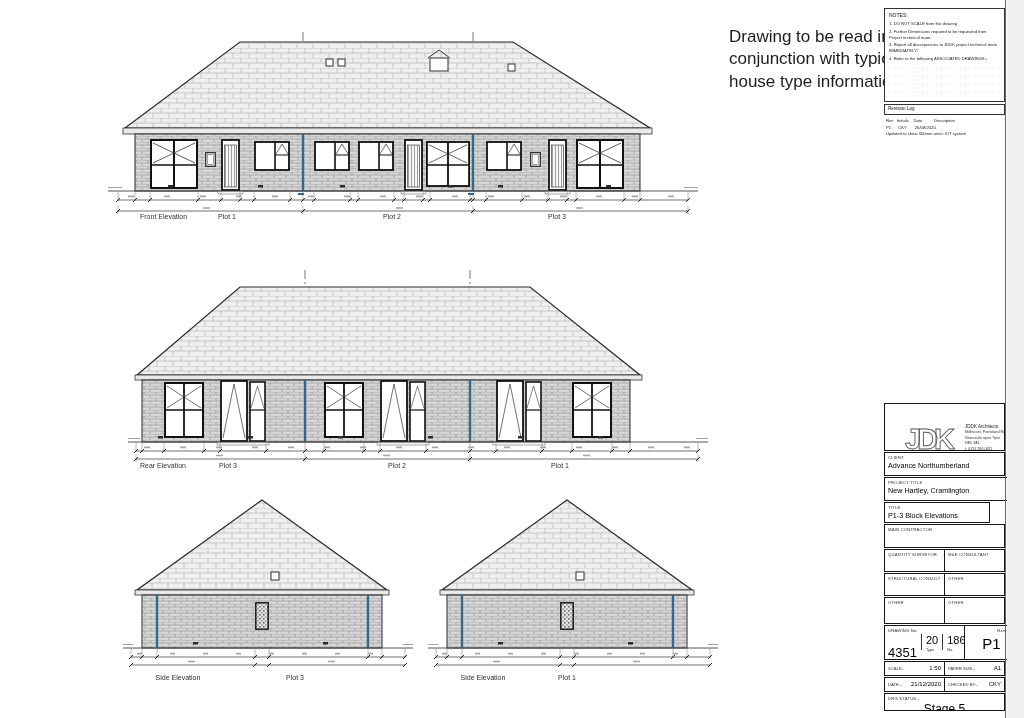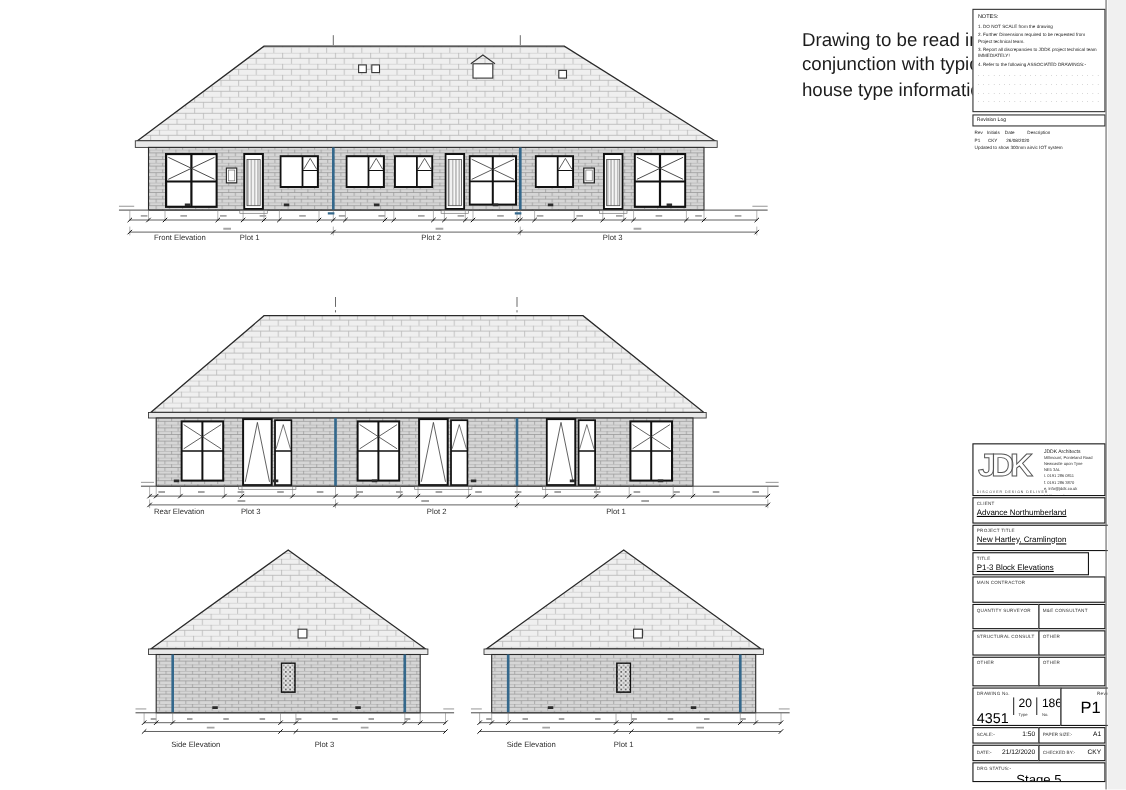--- a/index.html
+++ b/index.html
@@ -6,21 +6,21 @@
   .sheet{position:relative;width:1024px;height:718px;background:#ffffff;
          font-family:"Liberation Sans",sans-serif;overflow:hidden;}
   .abs{position:absolute;}
   .lbl{position:absolute;font-size:7px;color:#2e2e2e;white-space:nowrap;}
   .lblc{transform:translateX(-50%);}
   .callout{position:absolute;left:729px;top:26px;width:194px;
            font-size:17px;line-height:1.32;color:#1c1c1c;}
   .box{position:absolute;border:1.3px solid #161616;background:#fff;box-sizing:border-box;overflow:hidden;}
   .thin{border-width:1px;border-color:#333;}
   .tb-label{font-size:4.2px;color:#333;padding:1.5px 0 0 3px;letter-spacing:.2px;}
-  .tb-value{font-size:7.2px;color:#000;padding:1px 3px 0 3px;text-decoration:underline;}
+  .tb-value{font-size:7.2px;color:#000;padding:1px 3px 0 3px;}
   .kv{display:flex;justify-content:space-between;align-items:baseline;padding:3px 3px 0 3px;}
   .kv .k{font-size:4.2px;color:#333;}
   .kv .v{font-size:6px;color:#000;}
   .notes-title{font-size:5px;color:#111;margin:0 0 3px 0;}
   .notes-item{font-size:4.2px;color:#222;line-height:1.45;margin-bottom:1.5px;}
   .dotrow{font-size:4.2px;color:#555;letter-spacing:1.2px;margin-top:3px;white-space:nowrap;overflow:hidden;}
   .rl-title{font-size:4.6px;color:#111;padding:1px 0 0 3px;}
   .rl-line{font-size:4.2px;color:#222;white-space:pre;line-height:1.6;}
   .dn-row{display:flex;align-items:flex-start;padding:1px 2px 0 3px;}
   .dn-g{margin-right:4px;}
@@ -254,21 +254,21 @@
 
   <div class="box thin" style="left:884px;top:104px;width:121px;height:11px">
     <div class="rl-title">Revision Log</div>
   </div>
   <div class="abs" style="left:886px;top:118px;width:119px">
     <div class="rl-line">Rev   Initials    Date          Description</div>
     <div class="rl-line">P1      CKY       26/08/2020</div>
     <div class="rl-line">Updated to show 300mm airvic IOT system</div>
   </div>
 
-  <div class="box" style="left:884px;top:403px;width:121px;height:48px;display:flex;padding:3px">
+  <div class="box" style="left:884px;top:403px;width:121px;height:48px;display:flex;padding:19px">
     <div style="width:58px">
       <svg width="56" height="32">
         <text x="1" y="26" font-size="29" font-weight="bold" fill="none" stroke="#555" stroke-width="0.9" letter-spacing="-4" font-family="&quot;Liberation Sans&quot;,sans-serif">JDK</text>
       </svg>
       <div class="tagline">DISCOVER DESIGN DELIVER</div>
     </div>
     <div style="flex:1;padding-left:3px">
       <div class="firmname">JDDK Architects</div>
       <div class="firmline">Millmount, Ponteland Road</div>
       <div class="firmline">Newcastle upon Tyne</div>

